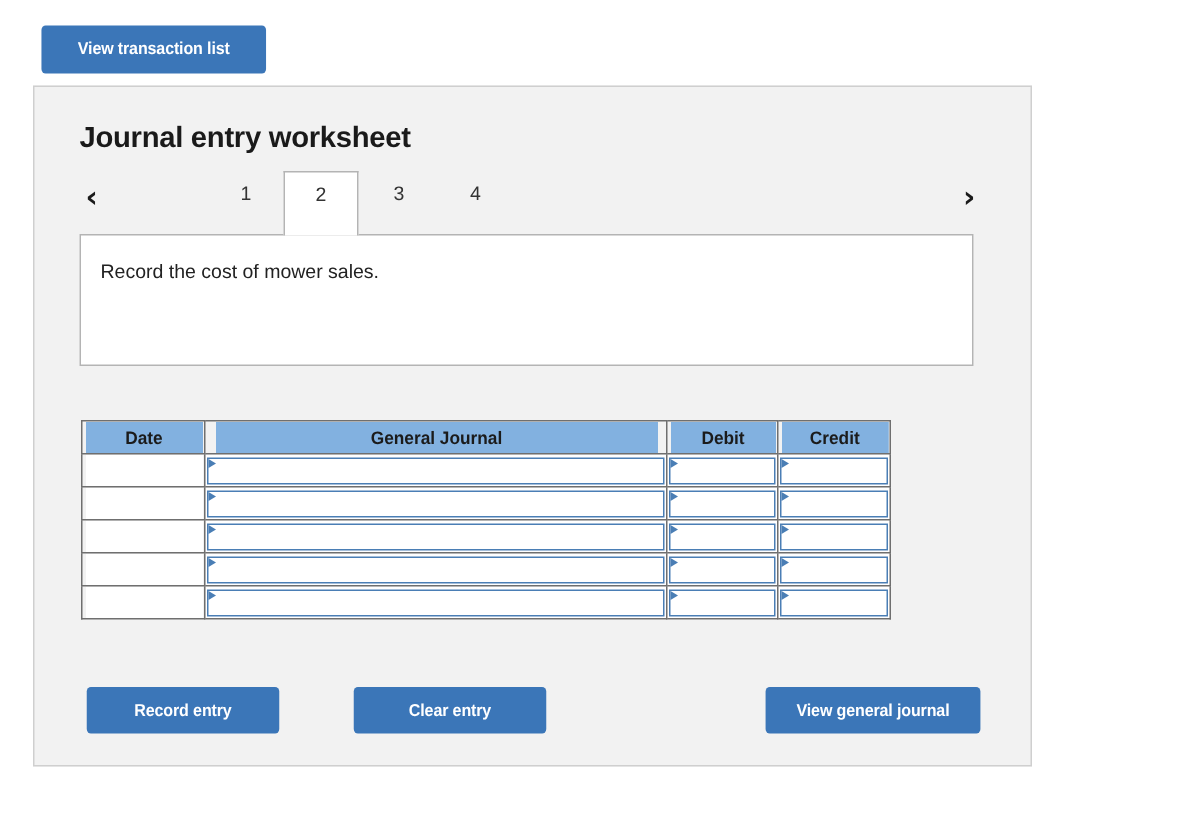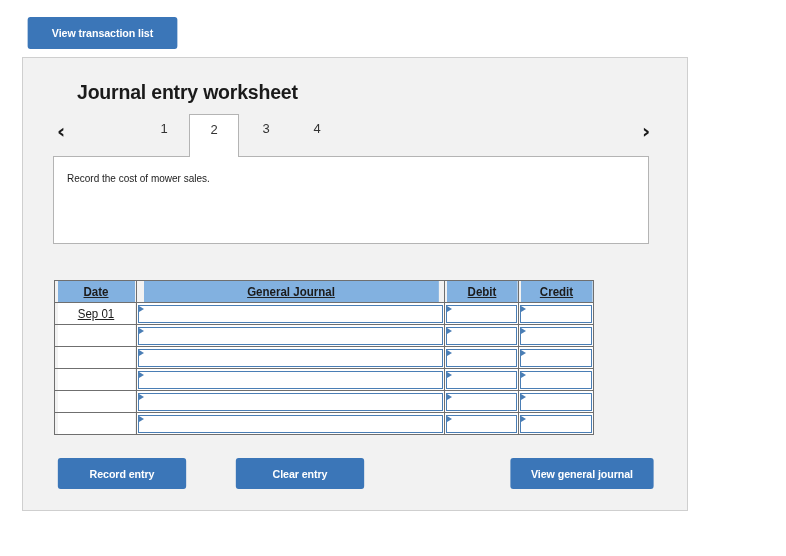--- a/index.html
+++ b/index.html
@@ -56,21 +56,20 @@
   }
 
   #worksheet-title {
     position: absolute;
     left: 30px;
     top: 23px;
     font-size: 19.5px;
     font-weight: bold;
     letter-spacing: -0.2px;
     color: #1a1a1a;
-    margin-left: 24px;
   }
 
   
   #tabs-row {
     position: absolute;
     left: 30px;
     top: 56px;
     width: 606px;
     height: 42px;
   }
@@ -121,42 +120,41 @@
     height: 88px;
     background: #ffffff;
     border: 1px solid #b4b4b4;
     box-sizing: border-box;
     z-index: 1;
   }
   #description-text {
     position: absolute;
     left: 13px;
     top: 16px;
-    font-size: 10px;
+    font-size: 13px;
     color: #222222;
   }
 
   #note-text {
     position: absolute;
     left: 30px;
     top: 192px;
     font-size: 11.5px;
     font-weight: bold;
     color: #bb3027;
     letter-spacing: -0.05px;
   }
 
   
   #journal-table {
     position: absolute;
     left: 31px;
     top: 222px;
     border-collapse: collapse;
     table-layout: fixed;
-    text-decoration: underline;
   }
   #journal-table th {
     background: #82b1e0;
     border: 1px solid #6f6f6f;
     height: 21px;
     font-size: 12px;
     font-weight: bold;
     color: #1b1b1b;
     padding: 0;
     text-align: center;
@@ -261,32 +259,20 @@
     <thead>
       <tr>
         <th>Date</th>
         <th>General Journal</th>
         <th>Debit</th>
         <th>Credit</th>
       </tr>
     </thead>
     <tbody>
       <tr>
-        <td class="date-cell">Sep 01</td>
-        <td>
-            <div class="cellbox"></div>
-          </td>
-        <td>
-            <div class="cellbox"></div>
-          </td>
-        <td>
-            <div class="cellbox"></div>
-          </td>
-      </tr>
-      <tr>
         <td class="date-cell"></td>
         <td>
             <div class="cellbox"></div>
           </td>
         <td>
             <div class="cellbox"></div>
           </td>
         <td>
             <div class="cellbox"></div>
           </td>

